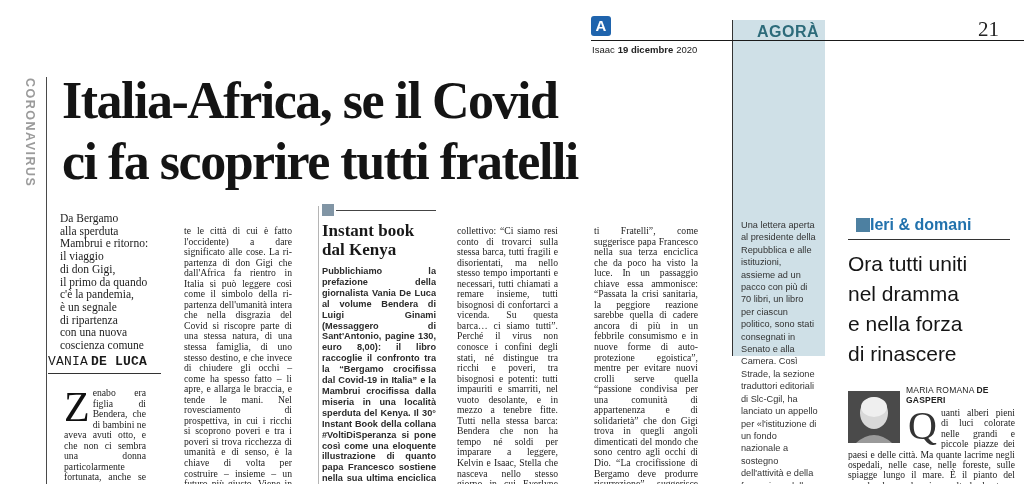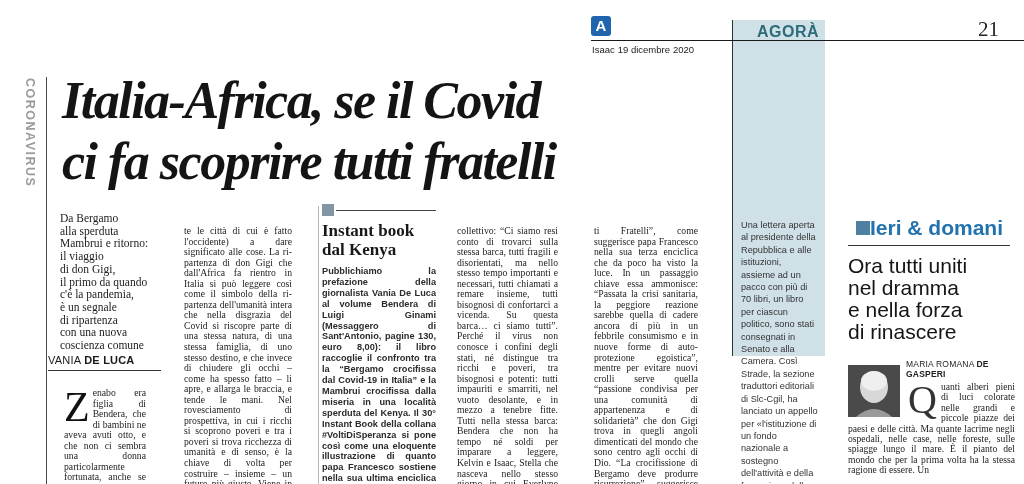--- a/index.html
+++ b/index.html
@@ -8,38 +8,38 @@
   
   .masthead{position:absolute;left:591px;top:16px;display:flex;align-items:center;}
   .logo-mark{width:20px;height:20px;background:var(--brand-blue,#1f64ad);color:#fff;
              border-radius:3px;font-family:"Liberation Sans",sans-serif;font-weight:bold;
              font-size:15px;line-height:20px;text-align:center;}
   .logo-text{font-family:"Liberation Sans",sans-serif;font-weight:bold;font-size:23px;
              color:var(--brand-blue,#1f64ad);letter-spacing:-0.5px;margin-left:1px;}
   .header-rule{position:absolute;left:591px;top:40px;width:433px;height:1px;background:#1a1a1a;z-index:3;}
   .masthead-date{position:absolute;left:592px;top:44px;font-family:"Liberation Sans",sans-serif;
                  font-size:9.5px;color:#222;}
-  .masthead-date .b{font-weight:normal;}
+  .masthead-date .b{font-weight:bold;}
   .masthead-date span{margin-right:3px;}
   .page-number{position:absolute;left:978px;top:17px;font-size:21px;color:#222;}
   .agora-band{position:absolute;left:732px;top:20px;width:92px;height:336px;
               background:var(--band-bg,#cfe0e7);border-left:1px solid #333;}
   .agora-label{position:absolute;top:3px;right:6px;font-family:"Liberation Sans",sans-serif;
                font-weight:bold;font-size:16px;letter-spacing:0.5px;color:var(--agora-text,#2d6b7a);}
   
   .kicker{position:absolute;left:23px;top:78px;height:114px;writing-mode:vertical-rl;
           text-orientation:sideways;font-family:"Liberation Sans",sans-serif;font-weight:bold;
           font-size:12.5px;letter-spacing:1.5px;color:var(--kicker-gray,#9b9b9b);}
   .kicker-rule{position:absolute;left:46px;top:77px;width:1px;height:407px;background:#4a4a4a;}
   .headline{position:absolute;left:62px;top:70px;width:665px;font-weight:bold;font-size:52px;
             line-height:61px;letter-spacing:-1.5px;color:#141414;white-space:pre-line;}
   .standfirst{position:absolute;left:60px;top:212px;width:112px;font-size:11.5px;
               line-height:12.7px;color:#1b1b1b;white-space:pre-line;}
   
-  .byline{font-family:Liberation Sans, sans-serif;font-size:11px;letter-spacing:0.2px;color:#1a1a1a;}
+  .byline{font-family:Liberation Mono, monospace;font-size:13px;letter-spacing:0.2px;color:#1a1a1a;}
   .byline .light{font-weight:normal;margin-right:3px;}
   .byline .bold{font-weight:bold;}
   .byline-col1{position:absolute;left:48px;top:354px;width:113px;border-bottom:1px solid #333;
                padding-bottom:4px;}
   
   .col{position:absolute;top:210px;height:274px;overflow:hidden;text-align:justify;
        font-size:9.7px;line-height:10.55px;color:#1c1c1c;}
   .col p{margin:16px;}
   .col1{left:48px;top:372px;width:114px;height:112px;}
   .col2{left:168px;width:140px;}
@@ -59,24 +59,24 @@
   
   .band-article{position:absolute;left:741px;top:210px;width:77px;height:274px;overflow:hidden;
                 font-family:"Liberation Sans",sans-serif;}
   .band-title{font-weight:bold;font-size:11.5px;line-height:13px;color:#1f1f1f;white-space:pre-line;}
   .band-body{margin-top:9px;font-size:9.2px;line-height:12.4px;color:#333;}
   
   .right-col{position:absolute;left:848px;top:216px;width:167px;height:268px;overflow:hidden;}
   .rc-header{display:flex;align-items:center;}
   .rc-square{width:14px;height:14px;background:var(--marker-steel,#4d80a1);margin-left:8px;}
   .rc-label{font-family:"Liberation Sans",sans-serif;font-weight:bold;
-            font-size:21px;color:var(--section-blue,#2272ad);}
+            font-size:16px;color:var(--section-blue,#2272ad);}
   .rc-rule{margin-top:5px;width:162px;height:1px;background:#333;}
   .rc-headline{margin-top:9px;font-family:"Liberation Sans",sans-serif;font-weight:normal;
-               font-size:21px;line-height:22px;color:#151515;white-space:pre-line;}
+               font-size:21px;line-height:30px;color:#151515;white-space:pre-line;}
   .rc-article{margin-top:16px;}
   .rc-photo{float:left;width:52px;height:52px;margin:6px 6px 2px 0;background:#666;}
   .rc-byline{font-family:"Liberation Sans",sans-serif;font-size:8.5px;color:#222;margin-left:2px;}
   .rc-byline .light{font-weight:normal;margin-right:2px;text-align:center;}
   .rc-byline .bold{font-weight:bold;}
   .rc-body{margin:3px 0 0 0;text-align:justify;font-size:9.6px;line-height:10.4px;color:#1c1c1c;}
   .dropcap-q{float:left;font-family:"Liberation Serif",serif;font-size:40px;line-height:33px;
              padding:1px 4px 0 2px;color:#333;font-weight:normal;}
 </style>
 </head>
@@ -93,21 +93,21 @@
 
   <div class="agora-band">
     <div class="agora-label">AGORÀ</div>
   </div>
   <div class="header-rule"></div>
   <div class="page-number">21</div>
 
   <div class="kicker">CORONAVIRUS</div>
   <div class="kicker-rule"></div>
 
-  <h1 class="headline" style="margin:0;font-style:italic;">Italia-Africa, se il Covid
+  <h1 class="headline" style="margin:0;">Italia-Africa, se il Covid
 ci fa scoprire tutti fratelli</h1>
 
   <div class="standfirst">Da Bergamo
 alla sperduta
 Mambrui e ritorno:
 il viaggio
 di don Gigi,
 il primo da quando
 c'è la pandemia,
 è un segnale

